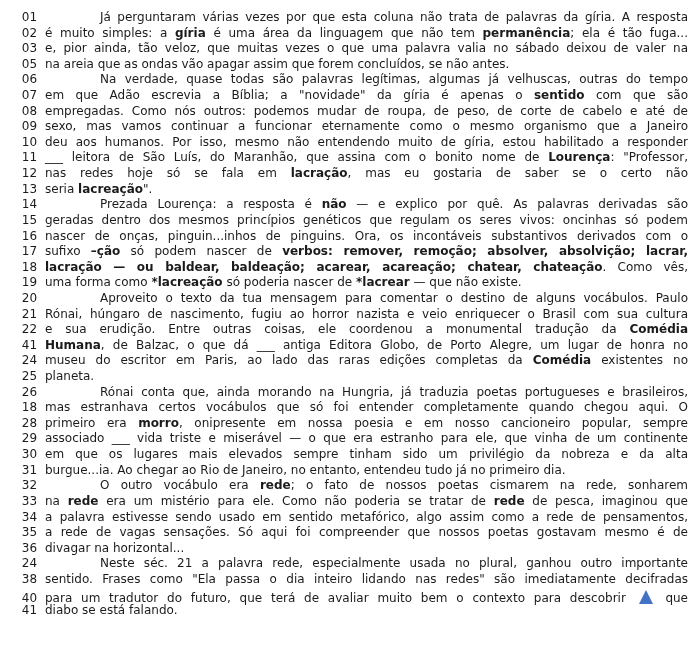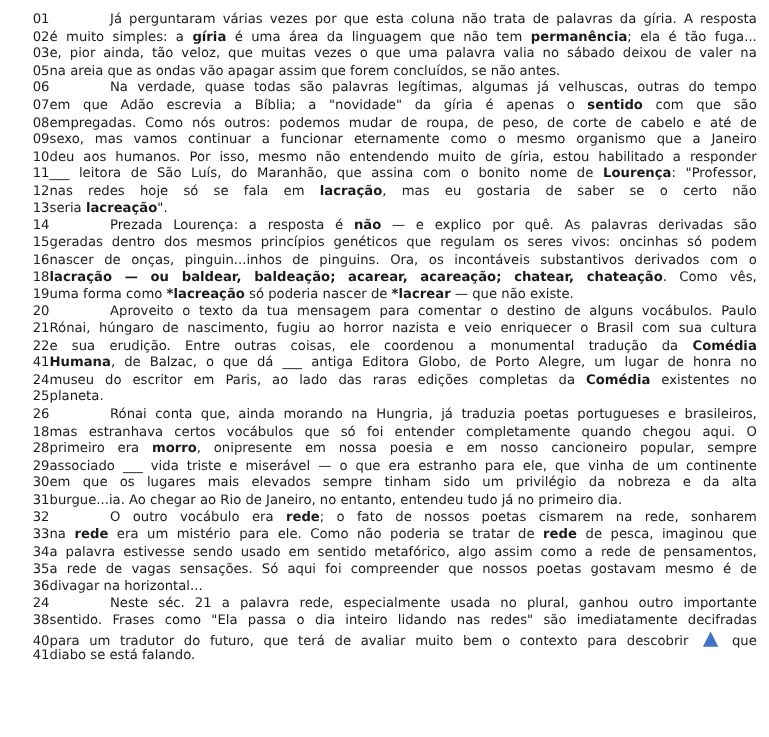--- a/index.html
+++ b/index.html
@@ -20,21 +20,21 @@
     color: #1b1b1b;
   }
   .line {
     display: flex;
     align-items: baseline;
     height: 15.62px;
     line-height: 15.62px;
   }
   .num {
     flex: 0 0 31px;
-    text-align: right;
+    text-align: center;
   }
   .txt {
     flex: 1 1 auto;
     display: block;
     min-width: 0;
     white-space: nowrap;
     text-align: justify;
     text-align-last: justify;
     text-justify: inter-word;
   }
@@ -116,20 +116,24 @@
       </div>
       <div class="line">
         <span class="num">15</span>
         <span class="txt">geradas dentro dos mesmos princípios genéticos que regulam os seres vivos: oncinhas só podem</span>
       </div>
       <div class="line">
         <span class="num">16</span>
         <span class="txt">nascer de onças, pinguin...inhos de pinguins. Ora, os incontáveis substantivos derivados com o</span>
       </div>
       <div class="line">
+        <span class="num">17</span>
+        <span class="txt">sufixo <b>–ção</b> só podem nascer de <b>verbos: remover, remoção; absolver, absolvição; lacrar,</b></span>
+      </div>
+      <div class="line">
         <span class="num">18</span>
         <span class="txt"><b>lacração — ou baldear, baldeação; acarear, acareação; chatear, chateação</b>. Como vês,</span>
       </div>
       <div class="line">
         <span class="num">19</span>
         <span class="txt end">uma forma como <b>*lacreação</b> só poderia nascer de <b>*lacrear</b> — que não existe.</span>
       </div>
       <div class="line">
         <span class="num">20</span>
         <span class="txt first">Aproveito o texto da tua mensagem para comentar o destino de alguns vocábulos. Paulo</span>

